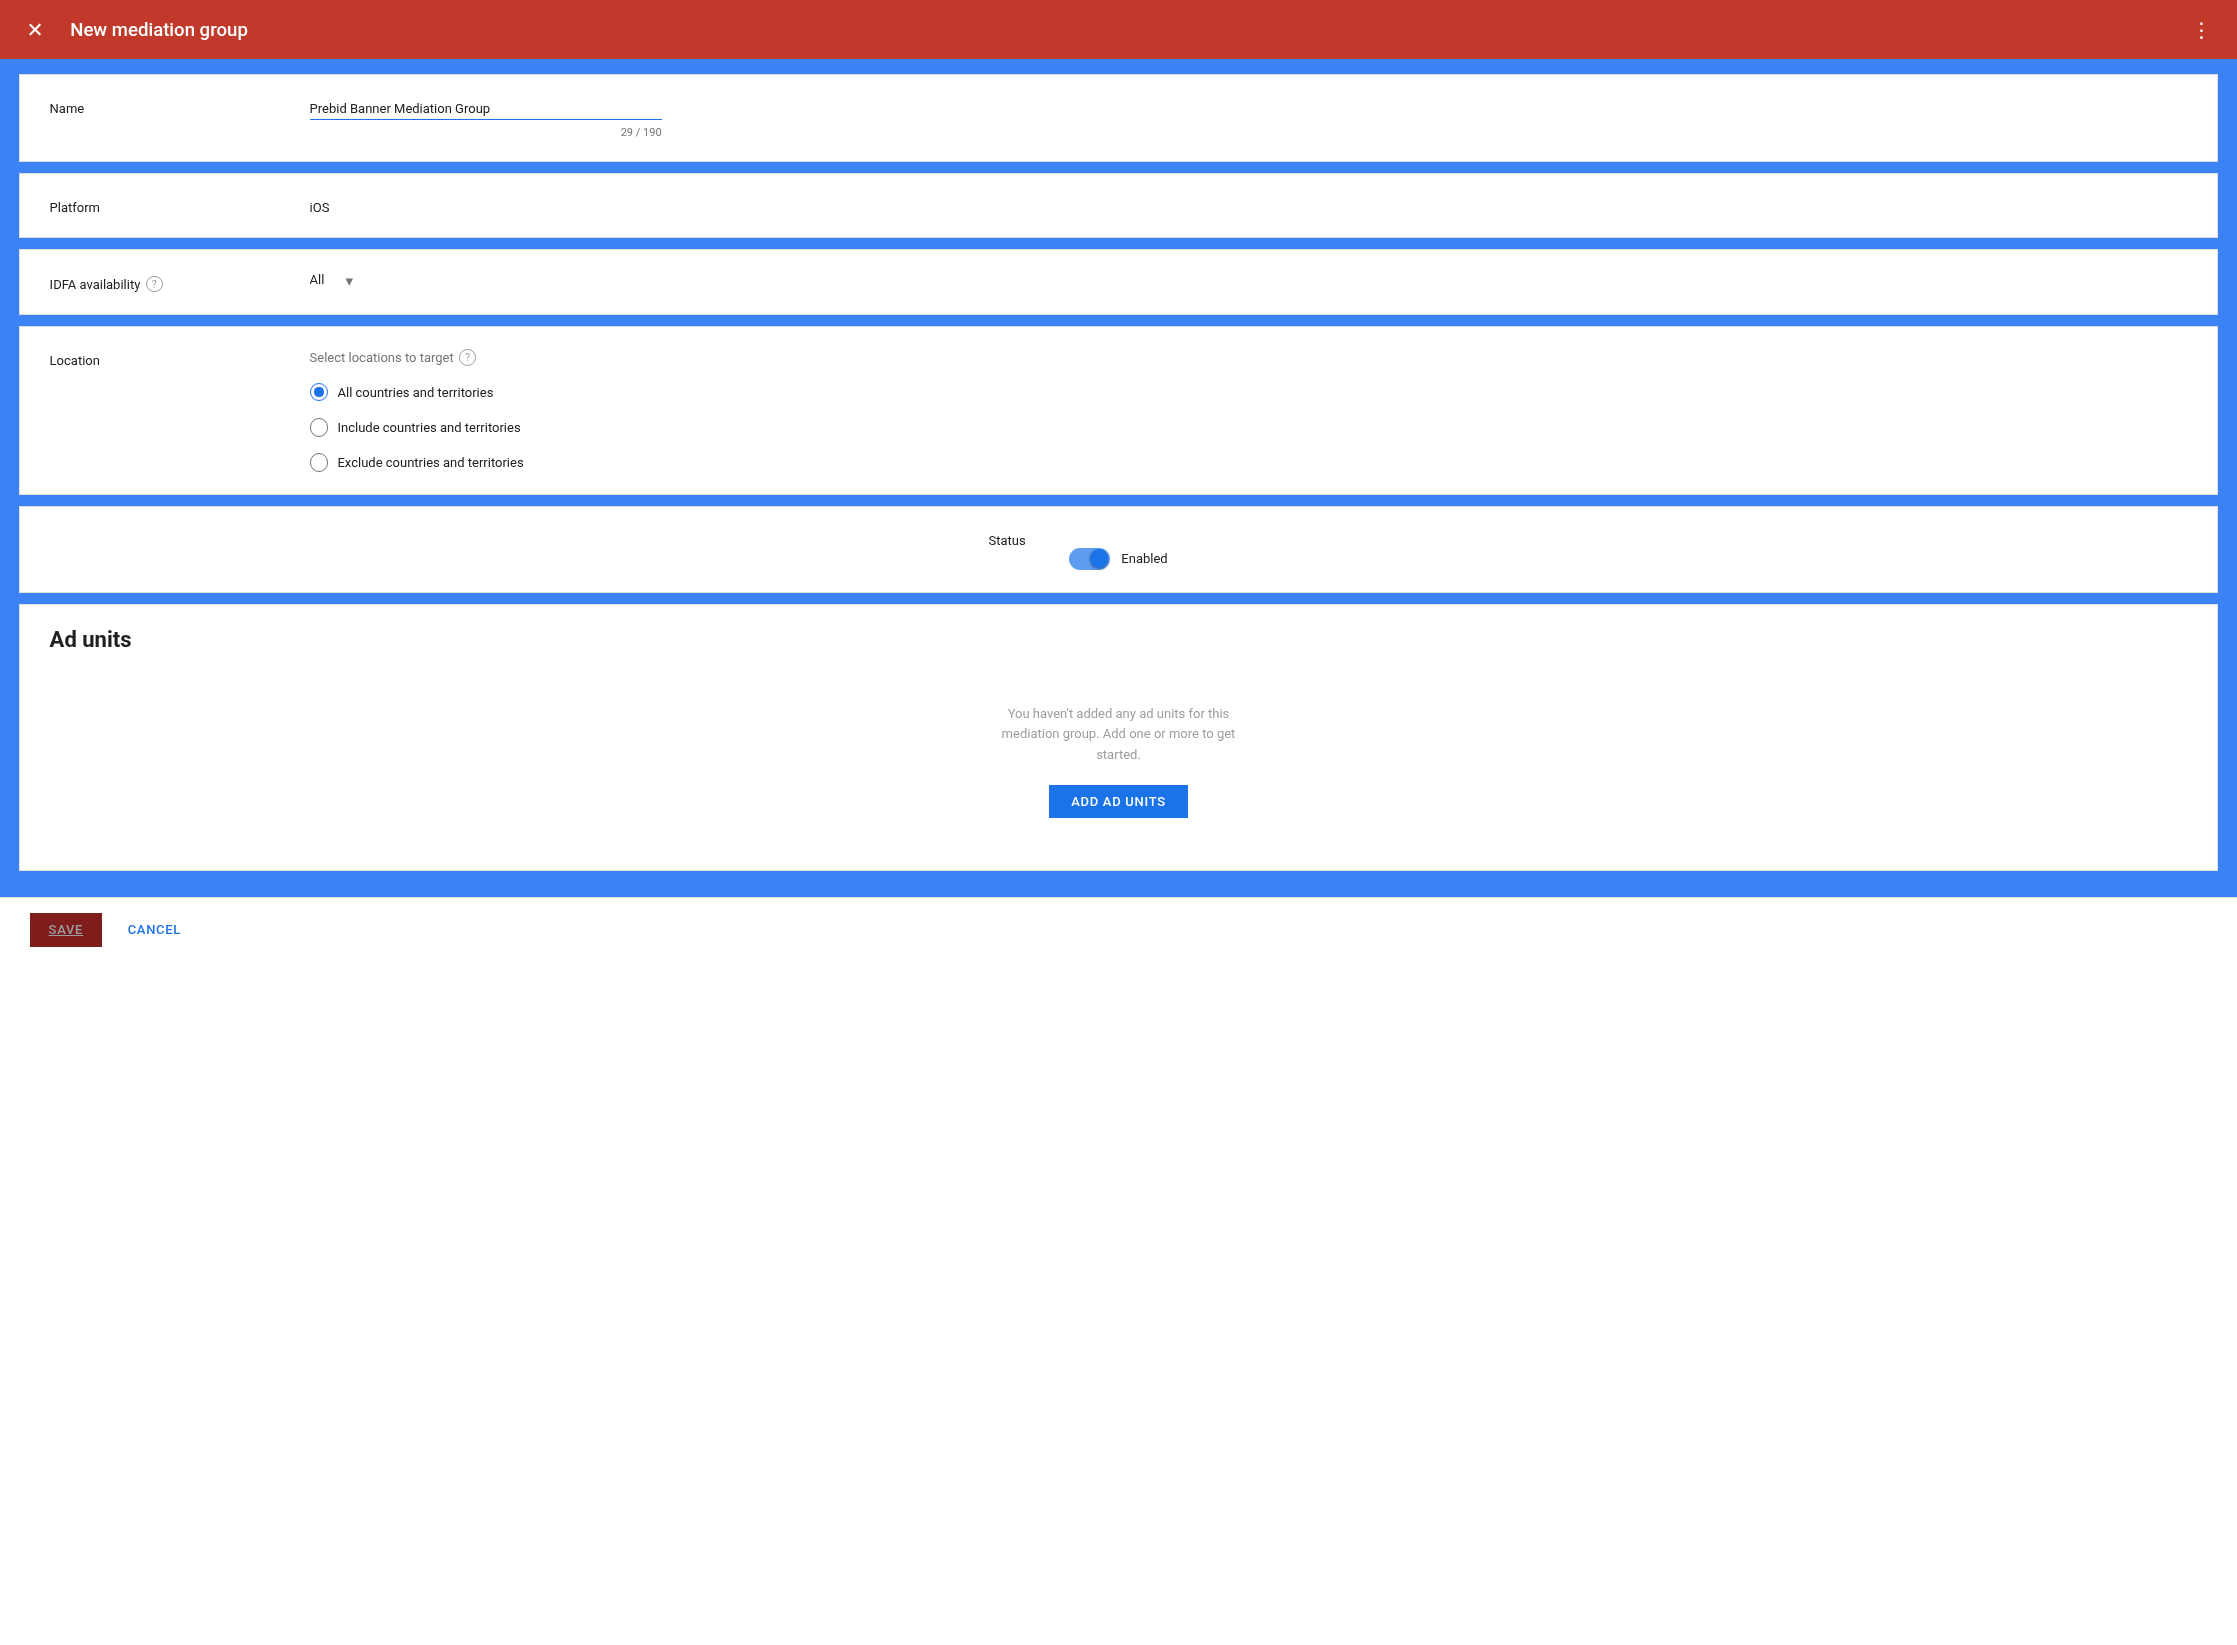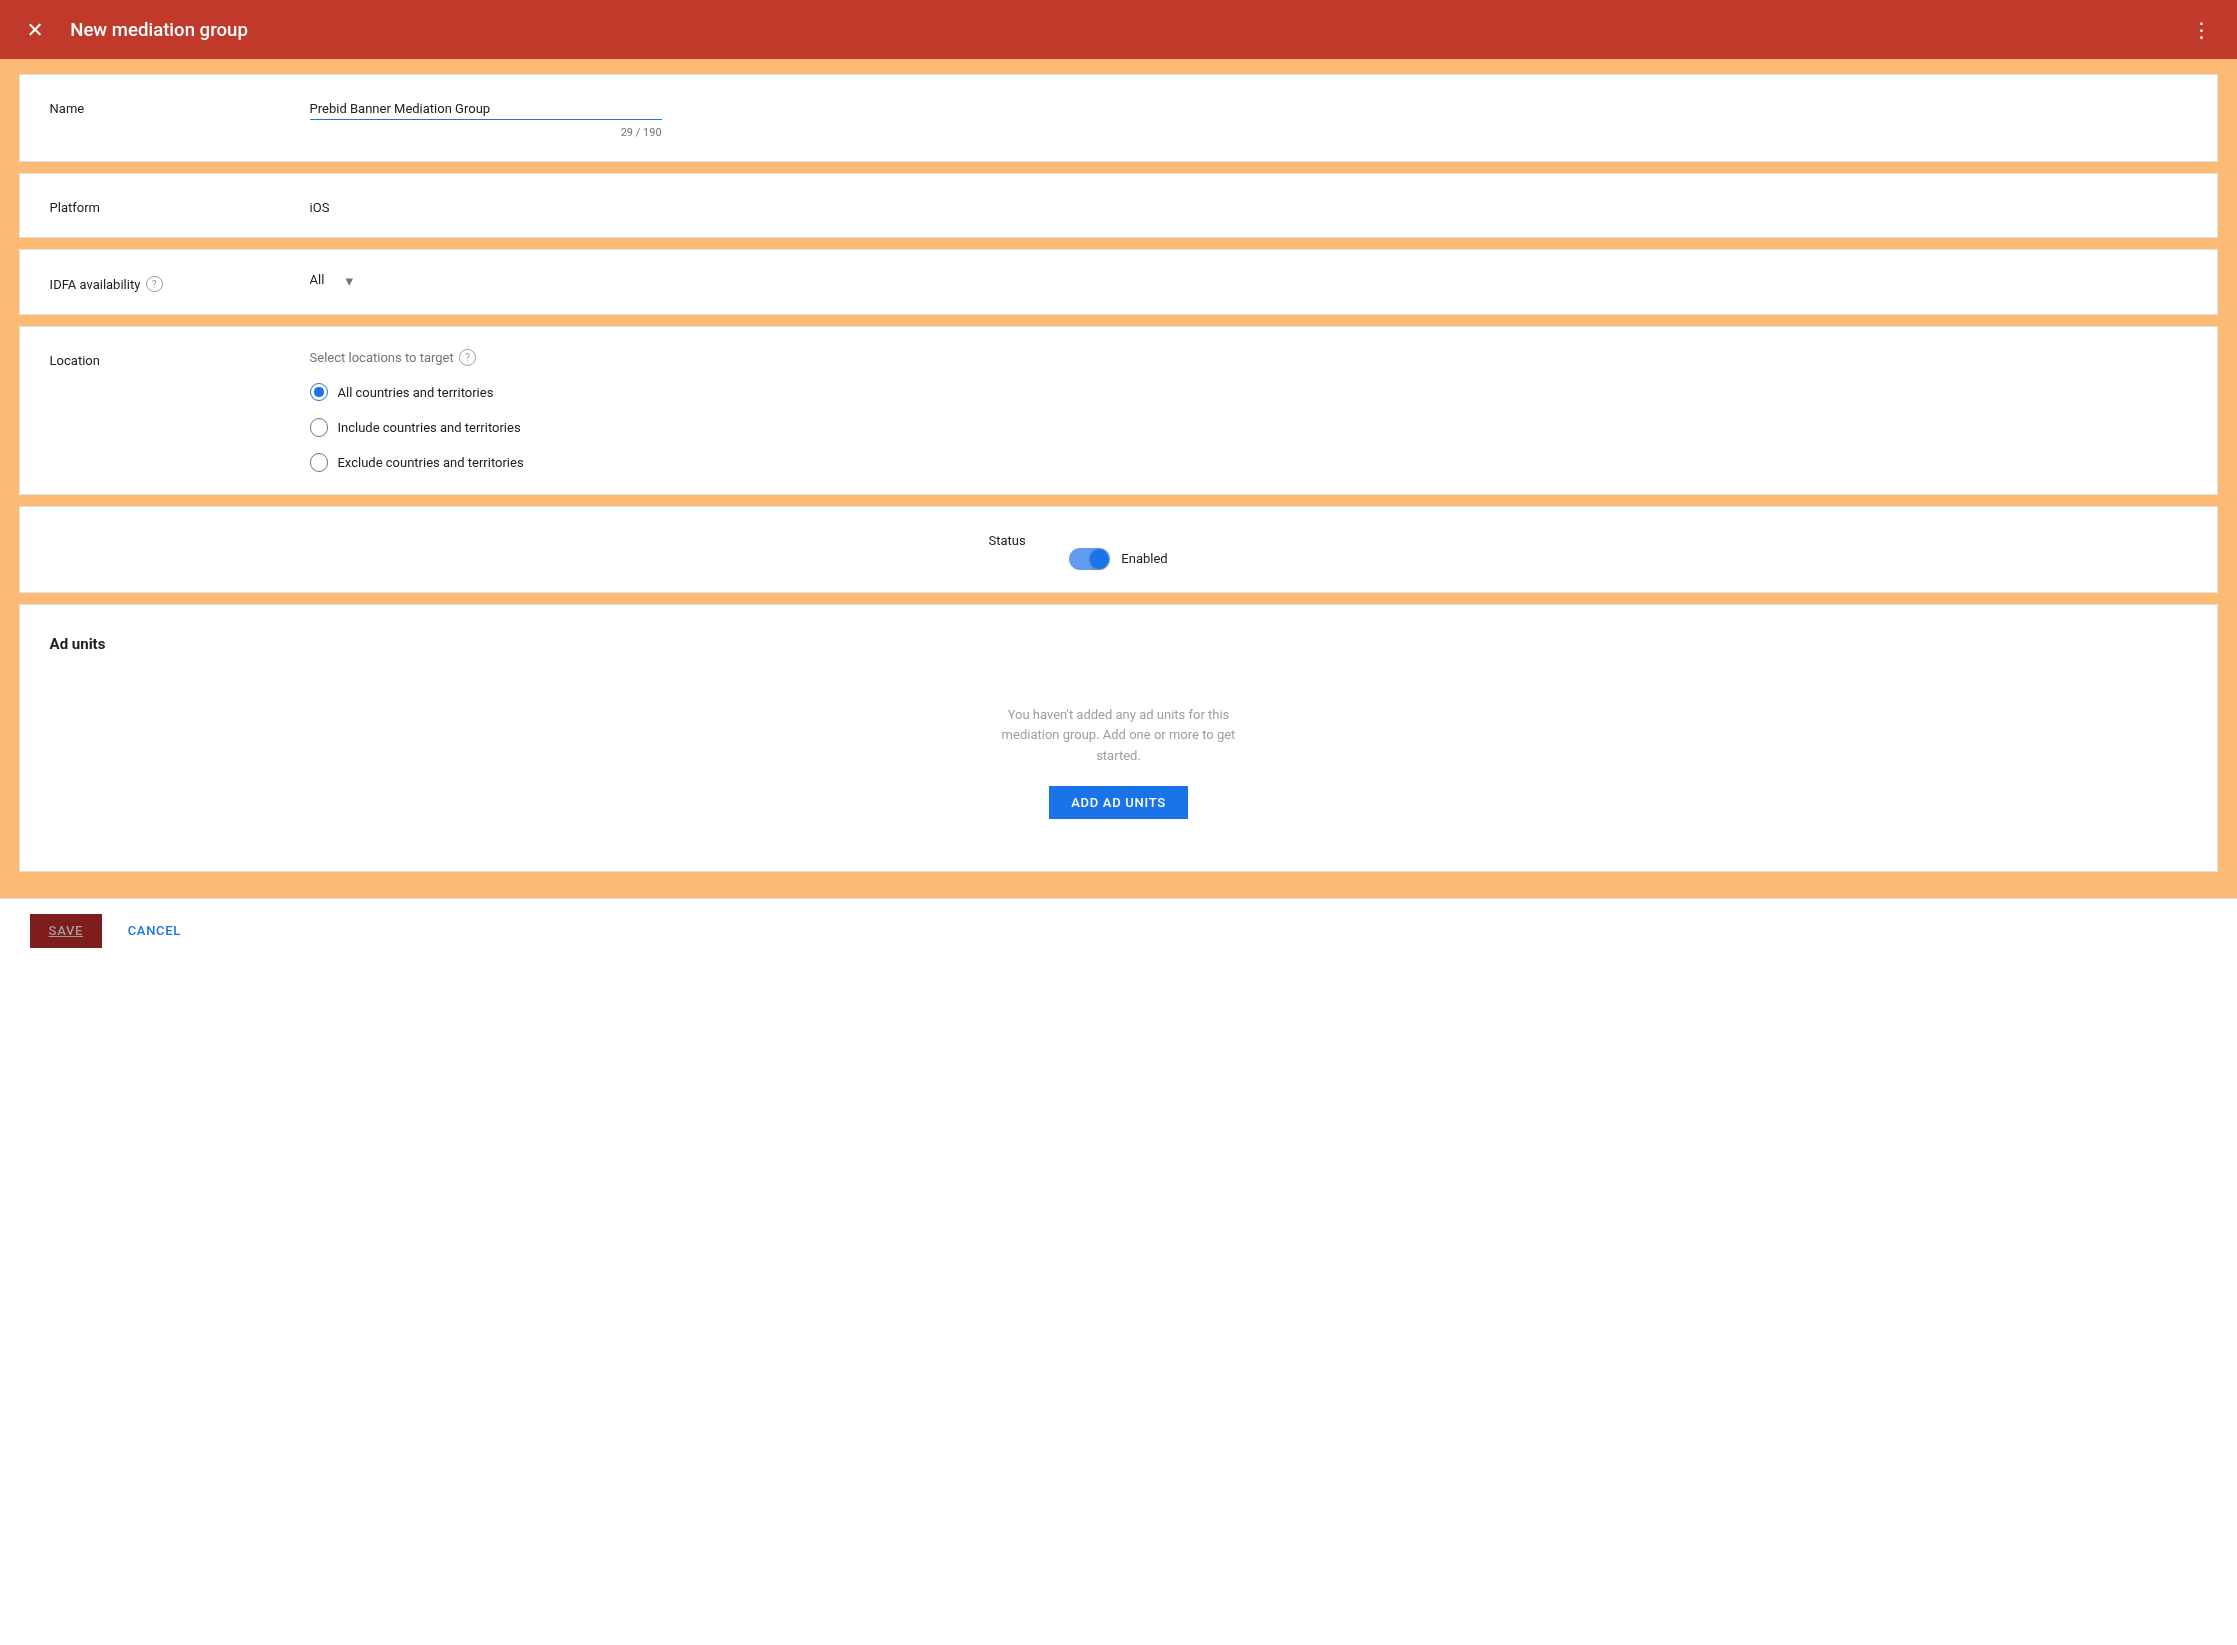--- a/index.html
+++ b/index.html
@@ -65,21 +65,21 @@
       width: 33px;
       height: 33px;
       position: absolute;
       right: 18.6px;
       letter-spacing: 0.9px;
     }
 
     
     .main-content {
       padding: 15px 18.6px;
-      background: #fdba74;
+      background: #3b82f6;
     }
 
     
     .form-section {
       background: #fff;
       border: 0.9px solid #e0e0e0;
       margin-bottom: 11px;
       padding: 22px 30px;
       display: flex;
       align-items: flex-start;
@@ -282,25 +282,24 @@
 
     
     .ad-units-section {
       background: #fff;
       border: 0.9px solid #e0e0e0;
       margin-bottom: 11px;
       padding: 22px 30px;
     }
 
     .ad-units-title {
-      font-size: 15px;
+      font-size: 22px;
       font-weight: 700;
       color: #212121;
       margin-bottom: 30px;
-      margin-top: 8px;
     }
 
     .ad-units-empty {
       display: flex;
       flex-direction: column;
       align-items: center;
       padding: 22px 0 30px 0;
     }
 
     .ad-units-empty-text {

